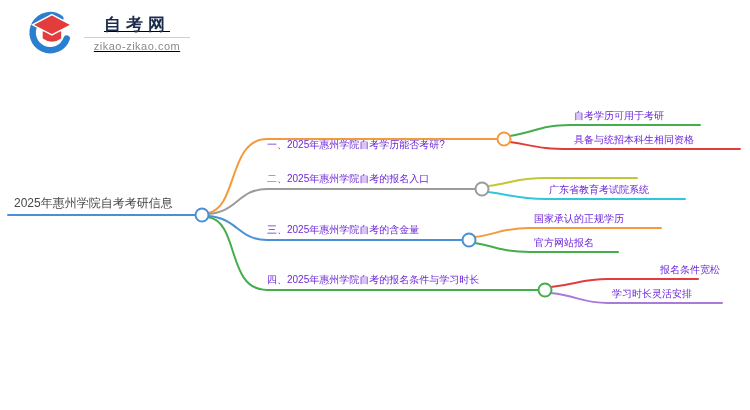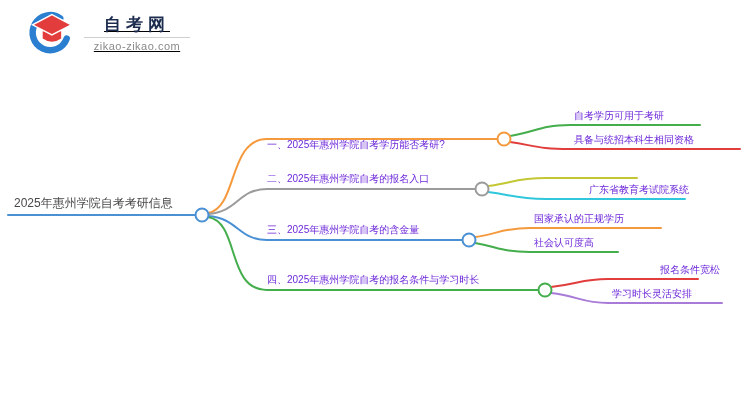--- a/index.html
+++ b/index.html
@@ -76,21 +76,21 @@
   <div class="label root" style="left:14px; top:194px;">2025年惠州学院自考考研信息</div>
 
   <div class="label" style="left:267px; top:120px;margin-top:16px;">一、2025年惠州学院自考学历能否考研?</div>
   <div class="label" style="left:267px; top:170px;">二、2025年惠州学院自考的报名入口</div>
   <div class="label" style="left:267px; top:221px;">三、2025年惠州学院自考的含金量</div>
   <div class="label" style="left:267px; top:271px;">四、2025年惠州学院自考的报名条件与学习时长</div>
 
   <div class="label" style="left:574px; top:107px;">自考学历可用于考研</div>
   <div class="label" style="left:574px; top:131px;">具备与统招本科生相同资格</div>
 
-  <div class="label" style="left:549px; top:181px;margin-left:40px;">广东省教育考试院系统</div>
+  <div class="label" style="left:549px; top:181px;">广东省教育考试院系统</div>
 
   <div class="label" style="left:534px; top:210px;">国家承认的正规学历</div>
-  <div class="label" style="left:534px; top:234px;">社会认可度高</div>
+  <div class="label" style="left:534px; top:234px;">官方网站报名</div>
 
   <div class="label" style="left:612px; top:261px;margin-left:48px;">报名条件宽松</div>
   <div class="label" style="left:612px; top:285px;">学习时长灵活安排</div>
 
 </div>
 
 </body></html>

